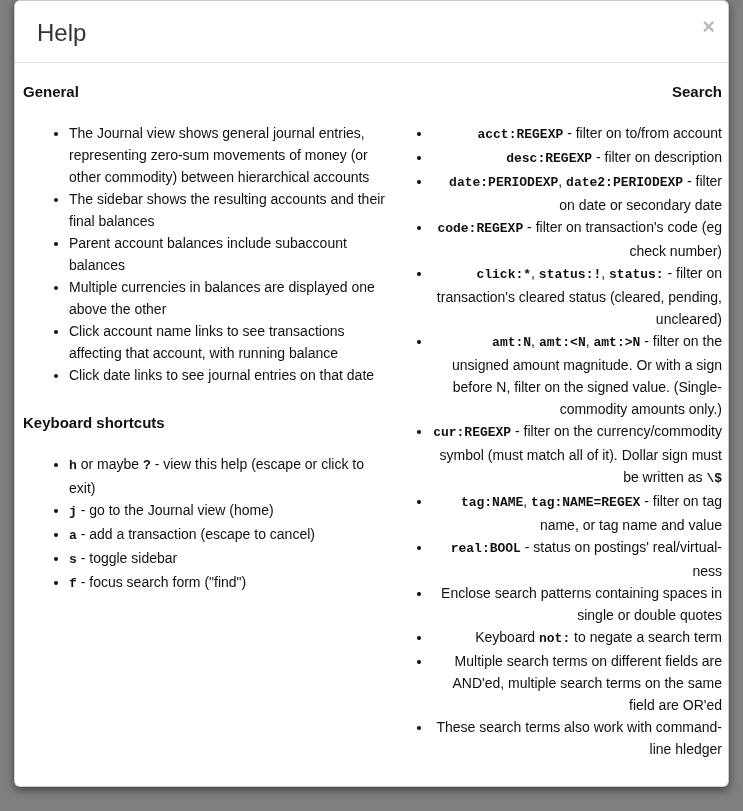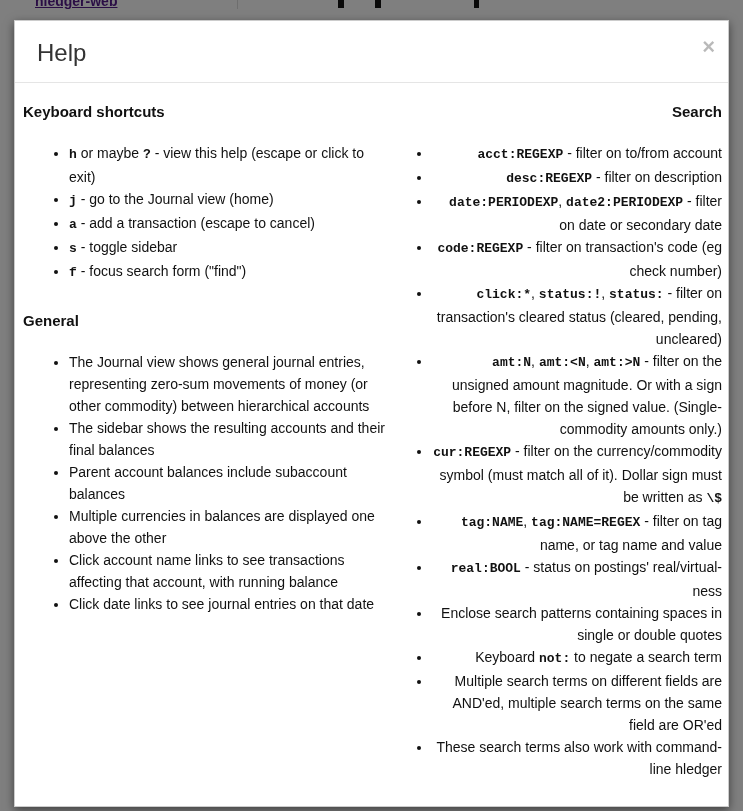--- a/index.html
+++ b/index.html
@@ -22,24 +22,24 @@
   .frag { position: absolute; top: 0; height: 8px; background: #151515; }
   .frag-1 { left: 338px; width: 6px; }
   .frag-2 { left: 375px; width: 6px; }
   .frag-3 { left: 474px; width: 5px; }
 
   
   .backdrop { position: absolute; inset: 0; background: rgba(0,0,0,0.5); }
 
   
   .modal {
-    position: absolute; left: 14px; top: 20px;
+    position: absolute; left: 14px; top: 0;
     width: 715px; height: 787px;
     background: #ffffff;
-    border-radius: 0;
+    border-radius: 6px;
     border: 1px solid rgba(0,0,0,.2);
     box-shadow: 0 3px 9px rgba(0,0,0,.5);
     overflow: hidden;
   }
   .modal-header {
     position: relative;
     padding: 15px 15px 13px 22px;
     border-bottom: 1px solid #e5e5e5;
   }
   .modal-title {
@@ -88,38 +88,38 @@
 <div class="backdrop"></div>
 
 <div class="modal">
   <div class="modal-header">
     <h1 class="modal-title">Help</h1>
     <button class="close-btn">×</button>
   </div>
   <div class="modal-body">
     <div class="col-left">
         <div class="section">
-          <h2 class="section-heading">Keyboard shortcuts</h2>
-          <ul class="help-list">
-            <li><code>h</code><span> or maybe </span><code>?</code><span> - view this help (escape or click to exit)</span></li>
-            <li><code>j</code><span> - go to the Journal view (home)</span></li>
-            <li><code>a</code><span> - add a transaction (escape to cancel)</span></li>
-            <li><code>s</code><span> - toggle sidebar</span></li>
-            <li><code>f</code><span> - focus search form ("find")</span></li>
-          </ul>
-        </div>
-        <div class="section">
           <h2 class="section-heading">General</h2>
           <ul class="help-list">
             <li><span>The Journal view shows general journal entries, representing zero-sum movements of money (or other commodity) between hierarchical accounts</span></li>
             <li><span>The sidebar shows the resulting accounts and their final balances</span></li>
             <li><span>Parent account balances include subaccount balances</span></li>
             <li><span>Multiple currencies in balances are displayed one above the other</span></li>
             <li><span>Click account name links to see transactions affecting that account, with running balance</span></li>
             <li><span>Click date links to see journal entries on that date</span></li>
+          </ul>
+        </div>
+        <div class="section">
+          <h2 class="section-heading">Keyboard shortcuts</h2>
+          <ul class="help-list">
+            <li><code>h</code><span> or maybe </span><code>?</code><span> - view this help (escape or click to exit)</span></li>
+            <li><code>j</code><span> - go to the Journal view (home)</span></li>
+            <li><code>a</code><span> - add a transaction (escape to cancel)</span></li>
+            <li><code>s</code><span> - toggle sidebar</span></li>
+            <li><code>f</code><span> - focus search form ("find")</span></li>
           </ul>
         </div>
       </div>
     <div class="col-right">
         <div class="section">
           <h2 class="section-heading">Search</h2>
           <ul class="help-list">
             <li><code>acct:REGEXP</code><span> - filter on to/from account</span></li>
             <li><code>desc:REGEXP</code><span> - filter on description</span></li>
             <li><code>date:PERIODEXP</code><span>, </span><code>date2:PERIODEXP</code><span> - filter on date or secondary date</span></li>

